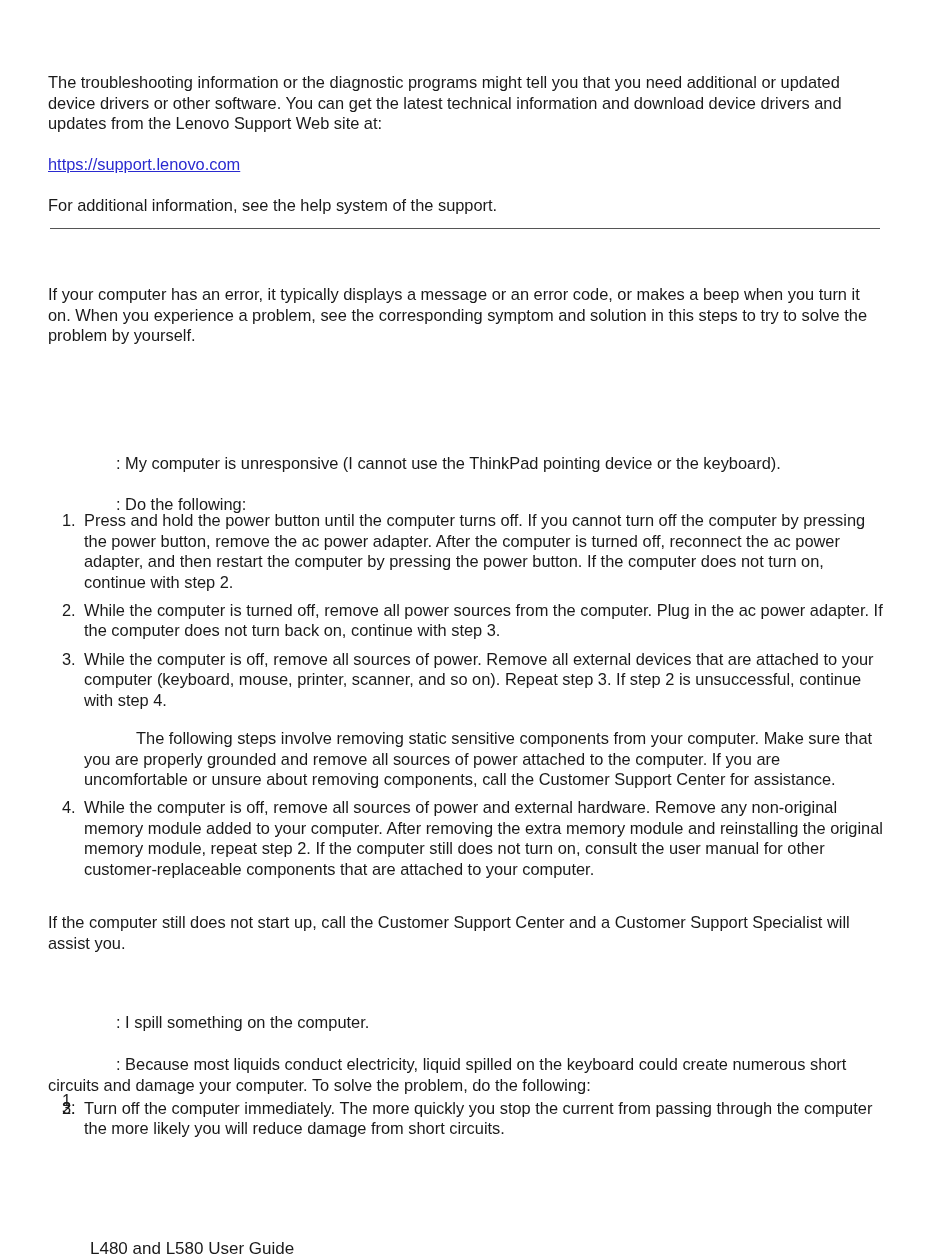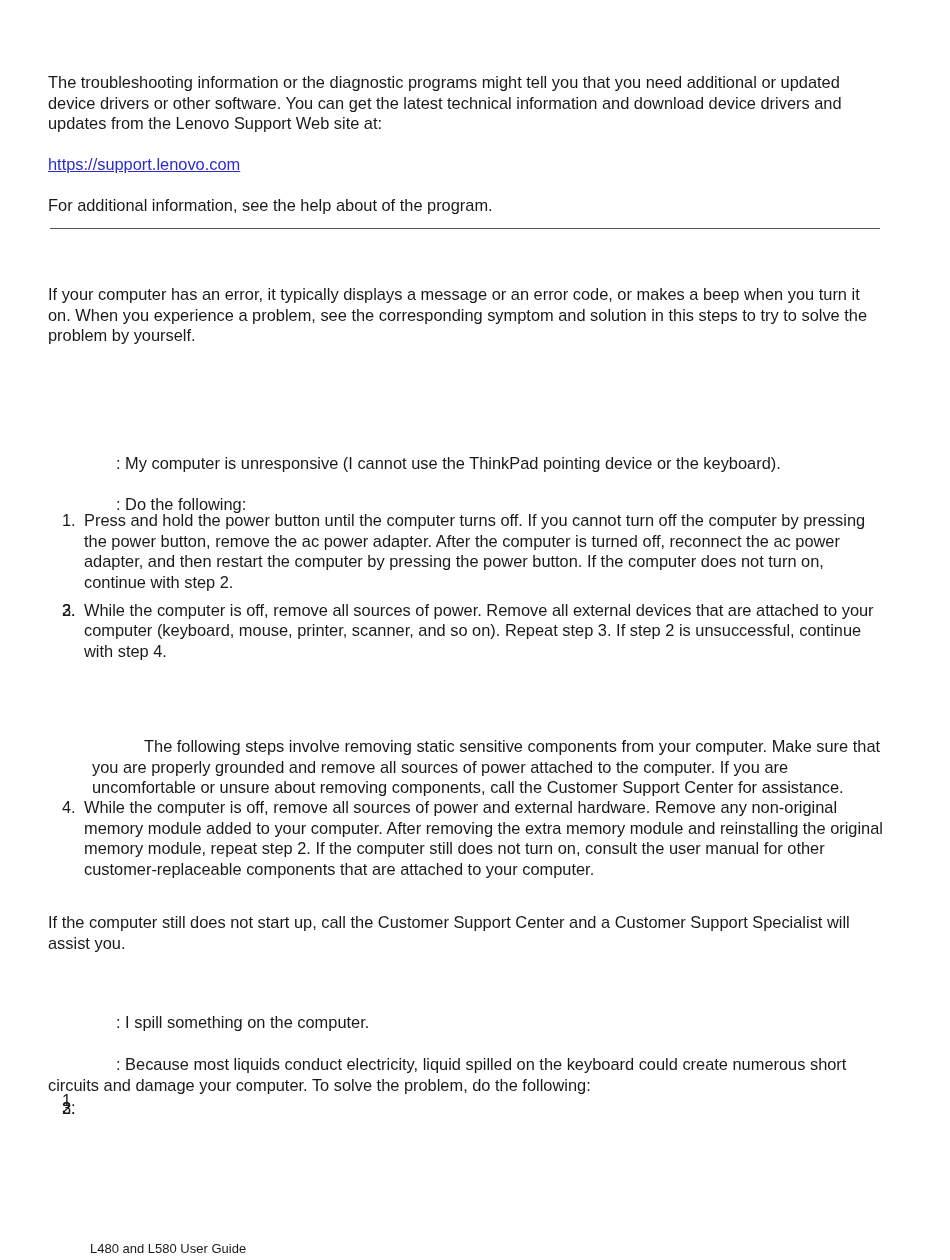--- a/index.html
+++ b/index.html
@@ -5,53 +5,53 @@
     html, body { margin: 0; padding: 0; background: #ffffff; }
     body { width: 950px; height: 1260px; position: relative; overflow: hidden;
       font-family: "Liberation Sans", "DejaVu Sans", sans-serif; color: #1a1a1a; font-size: 16.4px; line-height: 20.6px; }
     .blk { position: absolute; left: 36px; width: 835px; margin: 12px; }
     .link { color: #1a0dab; text-decoration: underline; color: #2a2ad0; }
     .rule { position: absolute; left: 50px; width: 830px; top: 228px; height: 0; border-top: 1.5px solid #555; }
     ol { position: absolute; left: 50px; width: 835px; margin: 0; padding: 0; list-style: none; }
     ol li { position: relative; padding-left: 34px; margin-bottom: 7.5px; }
     ol li .num { position: absolute; left: 12px; top: 0; }
     .indent-label { padding-left: 68px; }
-    .note { position: absolute; left: 84px; width: 800px; margin: 8px; text-indent: 52px; }
-    .footer { position: absolute; left: 90px; top: 1241px; font-size: 13px; line-height: 16px; }
+    .note { position: absolute; left: 84px; width: 800px; margin: 0; text-indent: 52px; }
+    .footer { position: absolute; left: 90px; top: 1241px; font-size: 17px; line-height: 16px; }
   </style>
 </head>
 <body>
 
 <p class="blk" style="top:60px">The troubleshooting information or the diagnostic programs might tell you that you need additional or updated device drivers or other software. You can get the latest technical information and download device drivers and updates from the Lenovo Support Web site at:</p>
 <a class="blk link" style="top:142px; width:auto" href="#">https://support.lenovo.com</a>
-<p class="blk" style="top:183px">For additional information, see the help about of the program.</p>
+<p class="blk" style="top:183px">For additional information, see the help system of the support.</p>
 
 <div class="rule"></div>
 
 <p class="blk" style="top:272px">If your computer has an error, it typically displays a message or an error code, or makes a beep when you turn it on. When you experience a problem, see the corresponding symptom and solution in this steps to try to solve the problem by yourself.</p>
 
 <p class="blk indent-label" style="top:441px">: My computer is unresponsive (I cannot use the ThinkPad pointing device or the keyboard).</p>
 <p class="blk indent-label" style="top:482px">: Do the following:</p>
 
 <ol style="top:510px">
   <li><span class="num">1.</span><span>Press and hold the power button until the computer turns off. If you cannot turn off the computer by pressing the power button, remove the ac power adapter. After the computer is turned off, reconnect the ac power adapter, and then restart the computer by pressing the power button. If the computer does not turn on, continue with step 2.</span></li>
-  <li><span class="num">2.</span></li>
+  <li><span class="num">2.</span><span>While the computer is turned off, remove all power sources from the computer. Plug in the ac power adapter. If the computer does not turn back on, continue with step 3.</span></li>
   <li><span class="num">3.</span><span>While the computer is off, remove all sources of power. Remove all external devices that are attached to your computer (keyboard, mouse, printer, scanner, and so on). Repeat step 3. If step 2 is unsuccessful, continue with step 4.</span></li>
 </ol>
 
 <p class="note" style="top:728px">The following steps involve removing static sensitive components from your computer. Make sure that you are properly grounded and remove all sources of power attached to the computer. If you are uncomfortable or unsure about removing components, call the Customer Support Center for assistance.</p>
 
 <ol style="top:797px">
   <li><span class="num">4.</span><span>While the computer is off, remove all sources of power and external hardware. Remove any non-original memory module added to your computer. After removing the extra memory module and reinstalling the original memory module, repeat step 2. If the computer still does not turn on, consult the user manual for other customer-replaceable components that are attached to your computer.</span></li>
 </ol>
 
 <p class="blk" style="top:900px">If the computer still does not start up, call the Customer Support Center and a Customer Support Specialist will assist you.</p>
 
 <p class="blk indent-label" style="top:1000px">: I spill something on the computer.</p>
 <p class="blk" style="top:1042px; text-indent:68px">: Because most liquids conduct electricity, liquid spilled on the keyboard could create numerous short circuits and damage your computer. To solve the problem, do the following:</p>
 
 <ol style="top:1090px">
   <li><span class="num">1.</span></li>
   <li><span class="num">2.</span></li>
-  <li><span class="num">3.</span></li>
+  <li><span class="num">3.</span><span>Turn off the computer immediately. The more quickly you stop the current from passing through the computer the more likely you will reduce damage from short circuits.</span></li>
 </ol>
 
 <div class="footer">L480 and L580 User Guide</div>
 
 </body></html>

